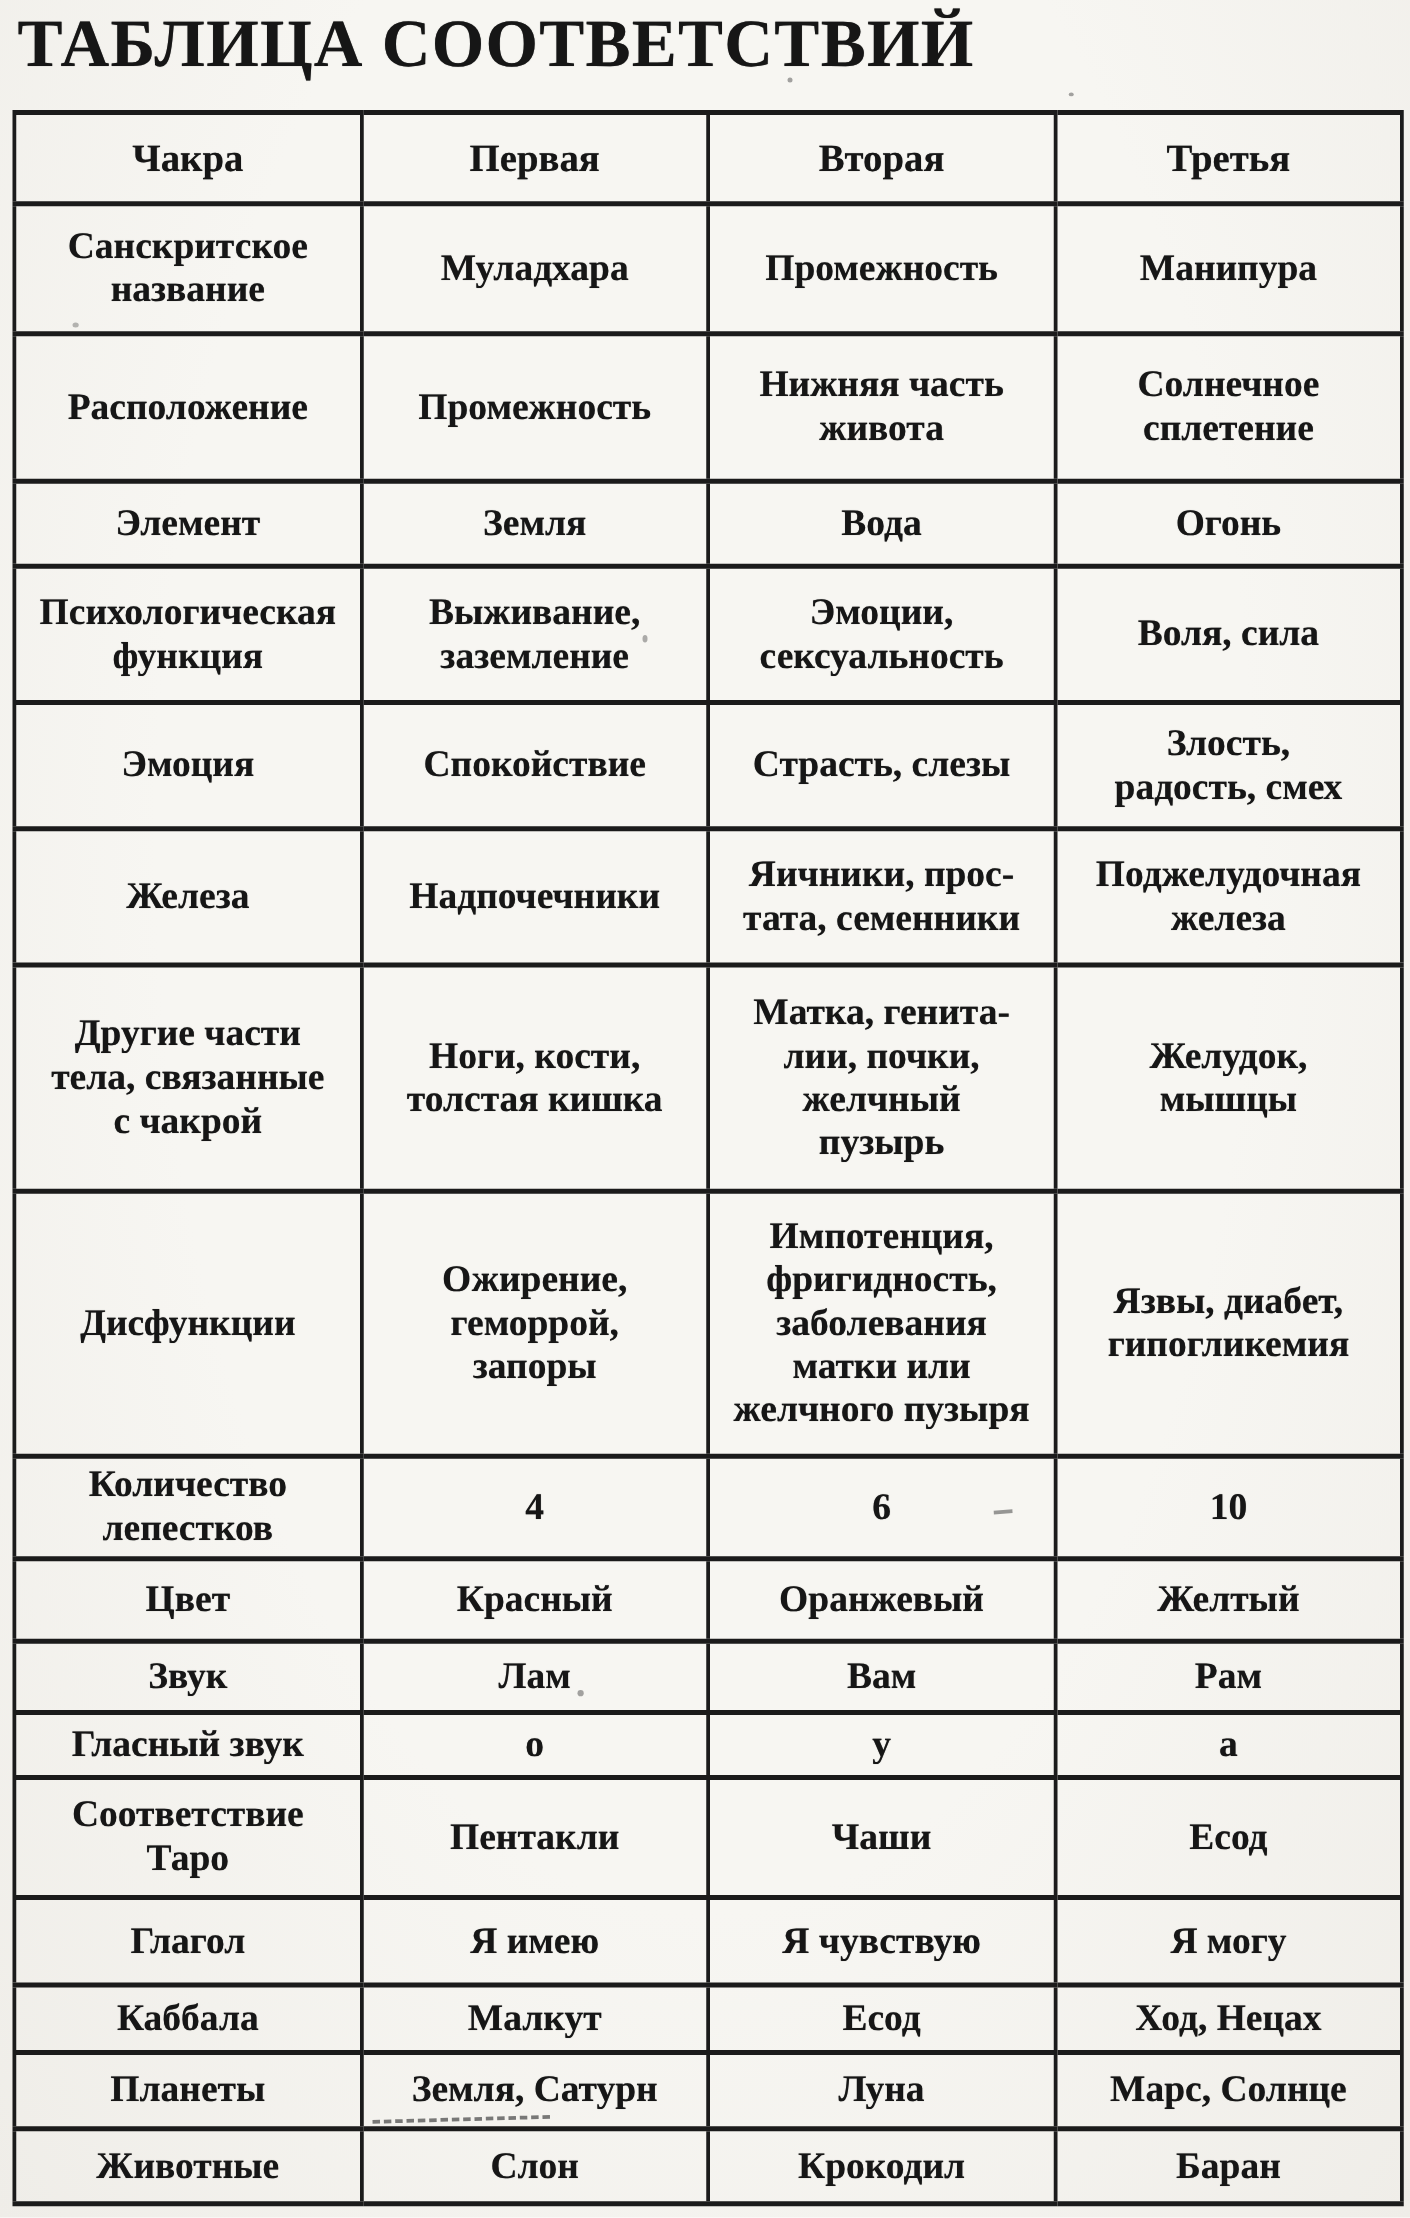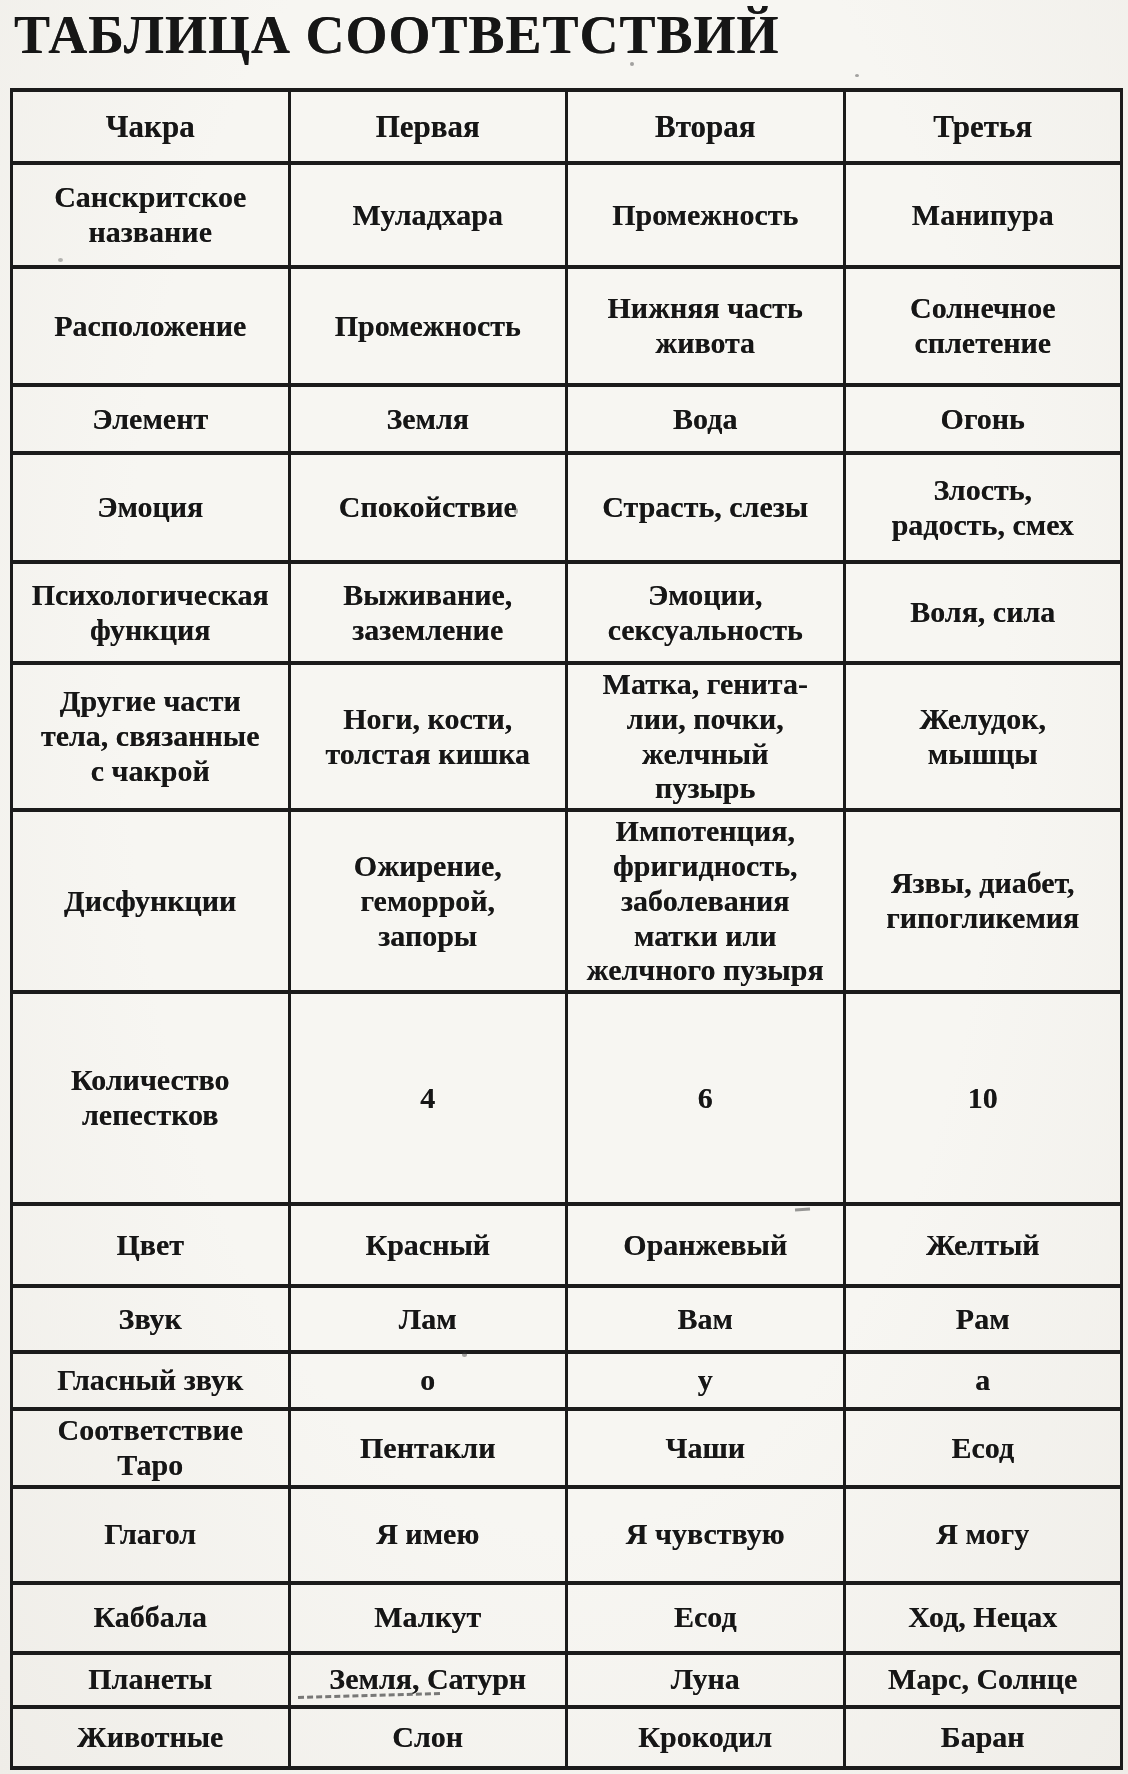--- a/index.html
+++ b/index.html
@@ -119,34 +119,42 @@
         <td>Солнечное
 сплетение</td>
       </tr>
       <tr>
         <td>Элемент</td>
         <td>Земля</td>
         <td>Вода</td>
         <td>Огонь</td>
       </tr>
       <tr>
-        <td>Эмоция</td>
-        <td>Спокойствие</td>
-        <td>Страсть, слезы</td>
-        <td>Злость,
-радость, смех</td>
-      </tr>
-      <tr>
         <td>Психологическая
 функция</td>
         <td>Выживание,
 заземление</td>
         <td>Эмоции,
 сексуальность</td>
         <td>Воля, сила</td>
+      </tr>
+      <tr>
+        <td>Эмоция</td>
+        <td>Спокойствие</td>
+        <td>Страсть, слезы</td>
+        <td>Злость,
+радость, смех</td>
+      </tr>
+      <tr>
+        <td>Железа</td>
+        <td>Надпочечники</td>
+        <td>Яичники, прос-
+тата, семенники</td>
+        <td>Поджелудочная
+железа</td>
       </tr>
       <tr>
         <td>Другие части
 тела, связанные
 с чакрой</td>
         <td>Ноги, кости,
 толстая кишка</td>
         <td>Матка, генита-
 лии, почки,
 желчный

